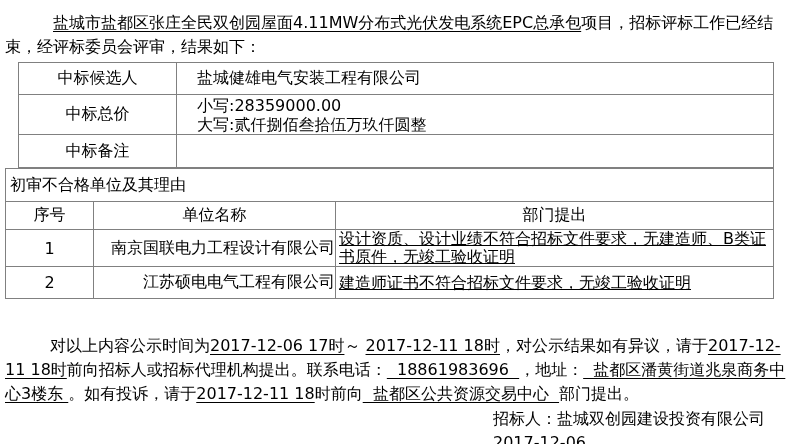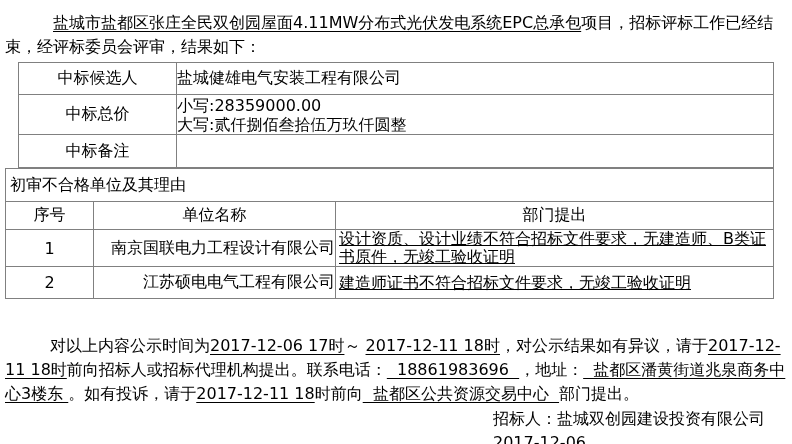--- a/index.html
+++ b/index.html
@@ -17,21 +17,21 @@
     line-height:24px;
   }
 
   table { border-collapse:collapse; table-layout:fixed; }
   td { border:1px solid #808080; padding:0; vertical-align:middle; overflow:hidden; }
 
   .tableA { margin-left:18px; width:755px; margin-top:3px; }
   .tableA .col-label { width:158px; }
   .tableA .col-value { width:597px; }
   .tableA td.label { text-align:center; }
-  .tableA td.value { text-align:left; padding-left:0; }
+  .tableA td.value { text-align:left; padding-left:20px; }
   .rowA1 { height:32px; }
   .rowA2 { height:40px; }
   .rowA3 { height:33px;margin-left:20px; }
   .price-line { line-height:19px; }
 
   .tableB { margin-left:5px; width:768px;padding-left:34px; }
   .tableB .col-no { width:88px; }
   .tableB .col-name { width:242px; }
   .tableB .col-reason { width:438px; }
   .rowB-section { height:33px; }

